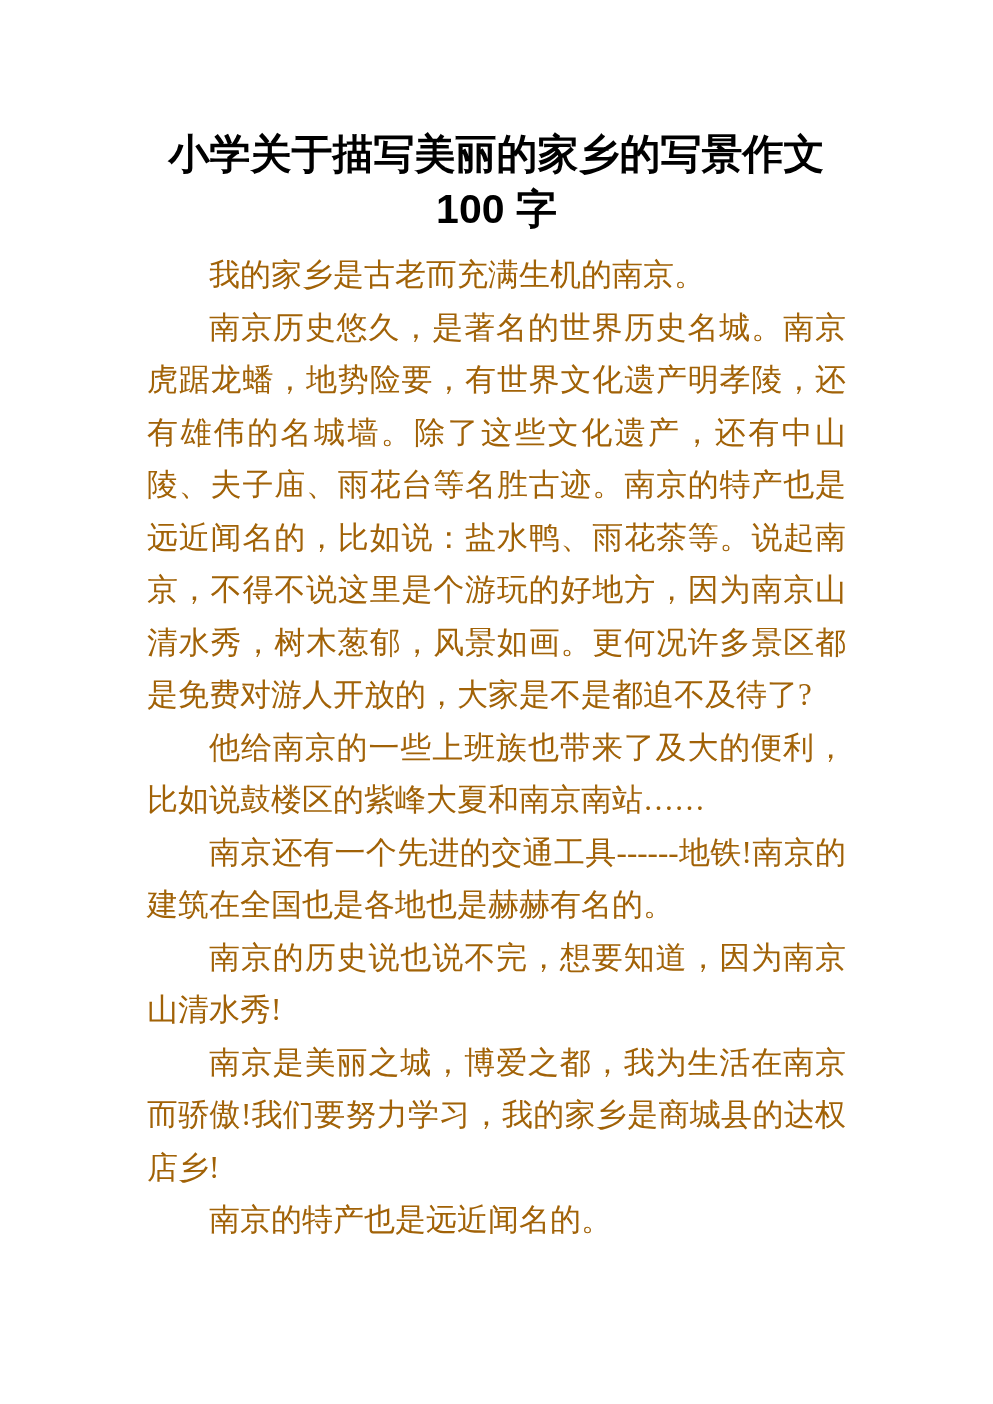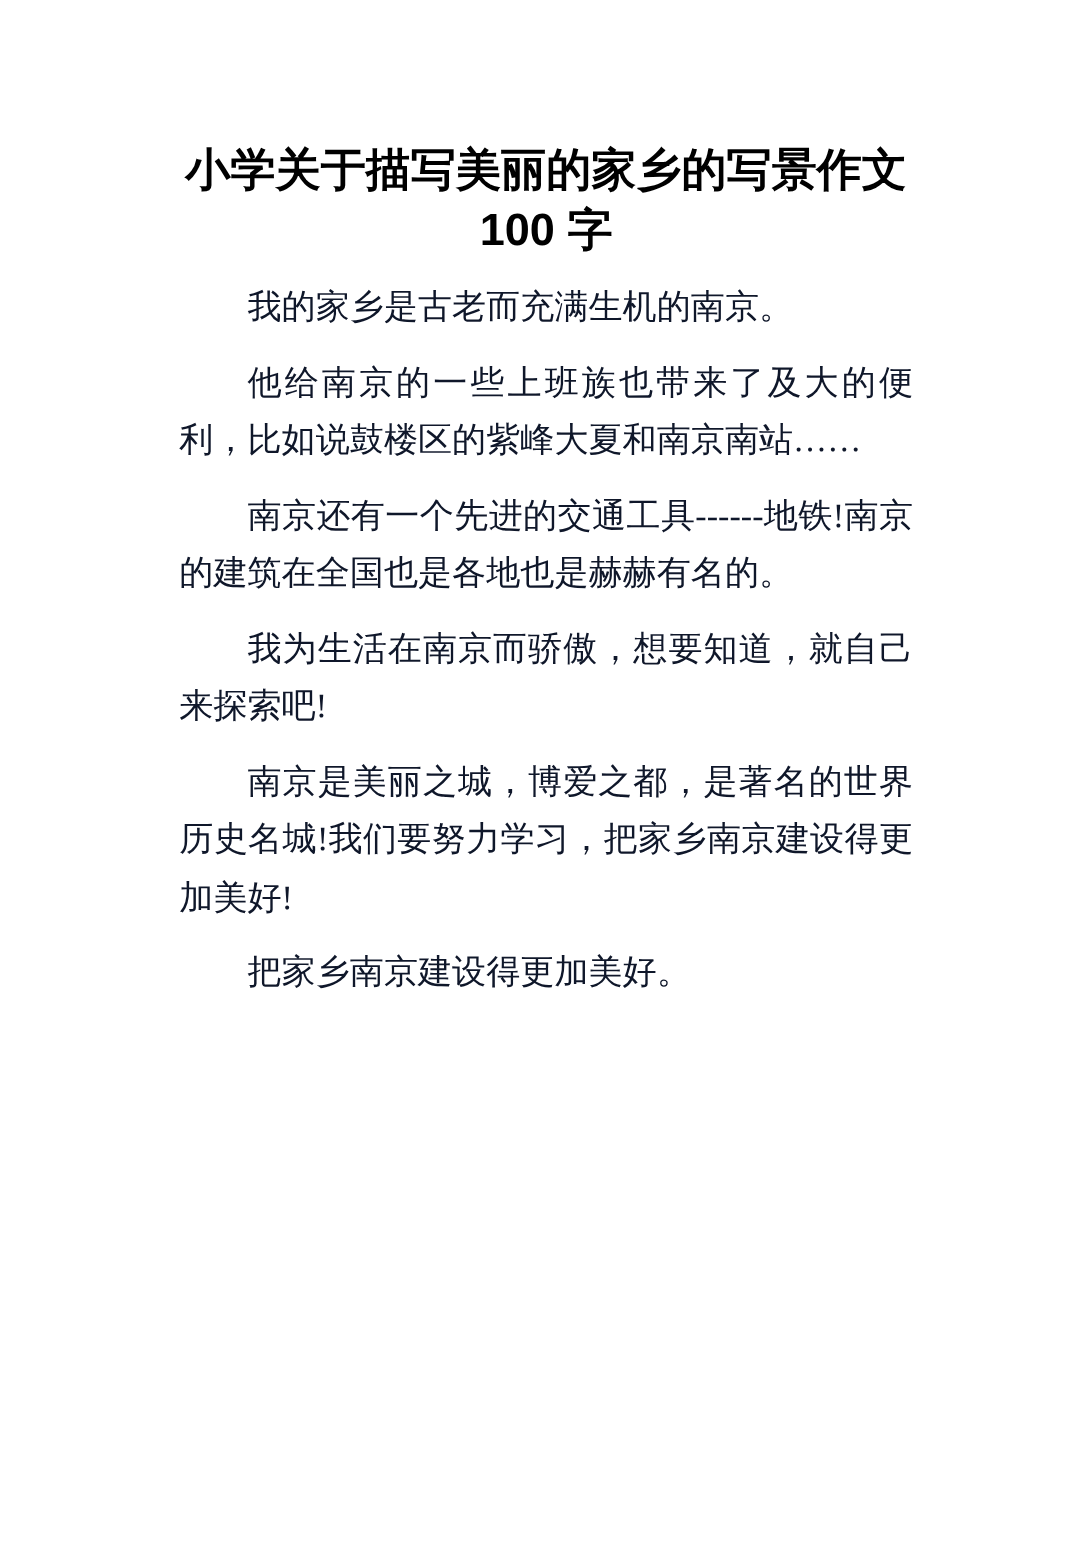--- a/index.html
+++ b/index.html
@@ -29,39 +29,40 @@
     text-align: center;
     color: #000000;
   }
   .title-line {
     display: block;
   }
   .content {
     margin-top: 12px;
   }
   .para {
-    margin: 16px;
+    margin: 0;
     font-family: "Liberation Serif", "DejaVu Serif", serif;
     font-size: 31px;
     line-height: 52.5px;
     text-align: justify;
     text-indent: 2em;
-    color: #0f172a;
+    color: #a16207;
     word-break: break-all;
   }
 </style>
 </head>
 <body>
 
 <div class="page">
   <h1 class="doc-title">
     <span class="title-line">小学关于描写美丽的家乡的写景作文</span>
     <span class="title-line">100 字</span>
   </h1>
   <div class="content">
     <p class="para">我的家乡是古老而充满生机的南京。</p>
+    <p class="para">南京历史悠久，是著名的世界历史名城。南京虎踞龙蟠，地势险要，有世界文化遗产明孝陵，还有雄伟的名城墙。除了这些文化遗产，还有中山陵、夫子庙、雨花台等名胜古迹。南京的特产也是远近闻名的，比如说：盐水鸭、雨花茶等。说起南京，不得不说这里是个游玩的好地方，因为南京山清水秀，树木葱郁，风景如画。更何况许多景区都是免费对游人开放的，大家是不是都迫不及待了?</p>
     <p class="para">他给南京的一些上班族也带来了及大的便利，比如说鼓楼区的紫峰大夏和南京南站……</p>
     <p class="para">南京还有一个先进的交通工具------地铁!南京的建筑在全国也是各地也是赫赫有名的。</p>
-    <p class="para">我为生活在南京而骄傲，想要知道，就自己来探索吧!</p>
-    <p class="para">南京是美丽之城，博爱之都，是著名的世界历史名城!我们要努力学习，把家乡南京建设得更加美好!</p>
-    <p class="para">把家乡南京建设得更加美好。</p>
+    <p class="para">南京的历史说也说不完，想要知道，因为南京山清水秀!</p>
+    <p class="para">南京是美丽之城，博爱之都，我为生活在南京而骄傲!我们要努力学习，我的家乡是商城县的达权店乡!</p>
+    <p class="para">南京的特产也是远近闻名的。</p>
   </div>
 </div>
 
 </body></html>

